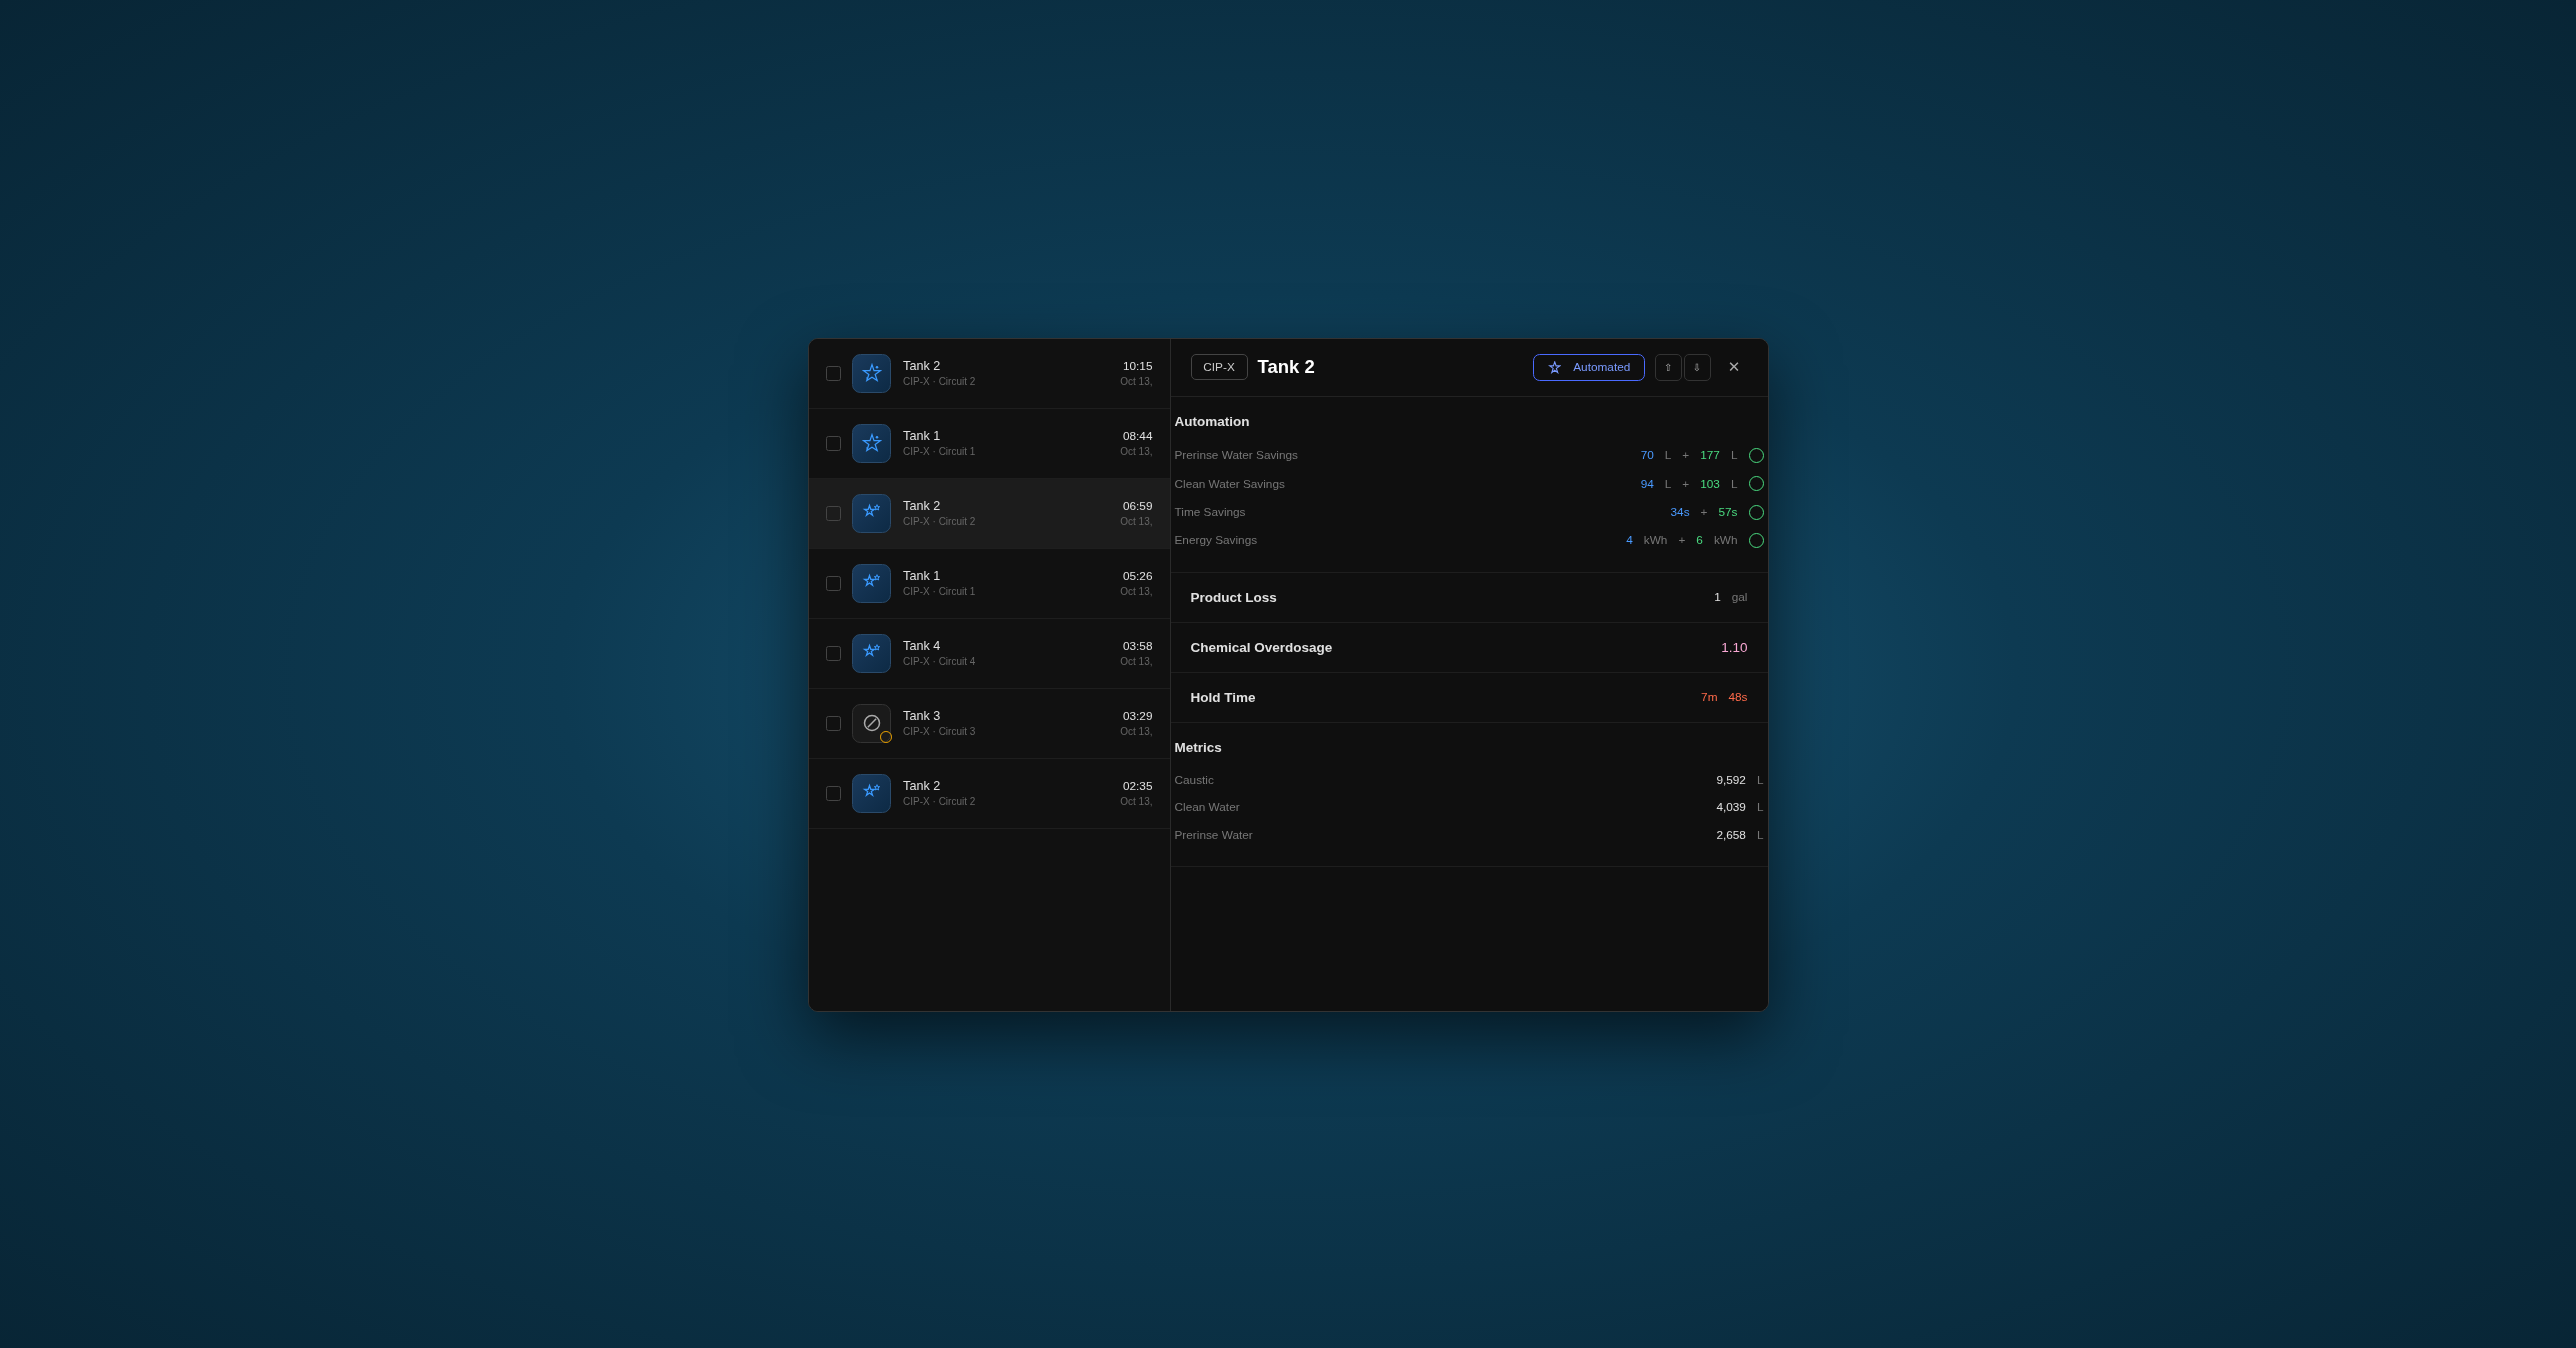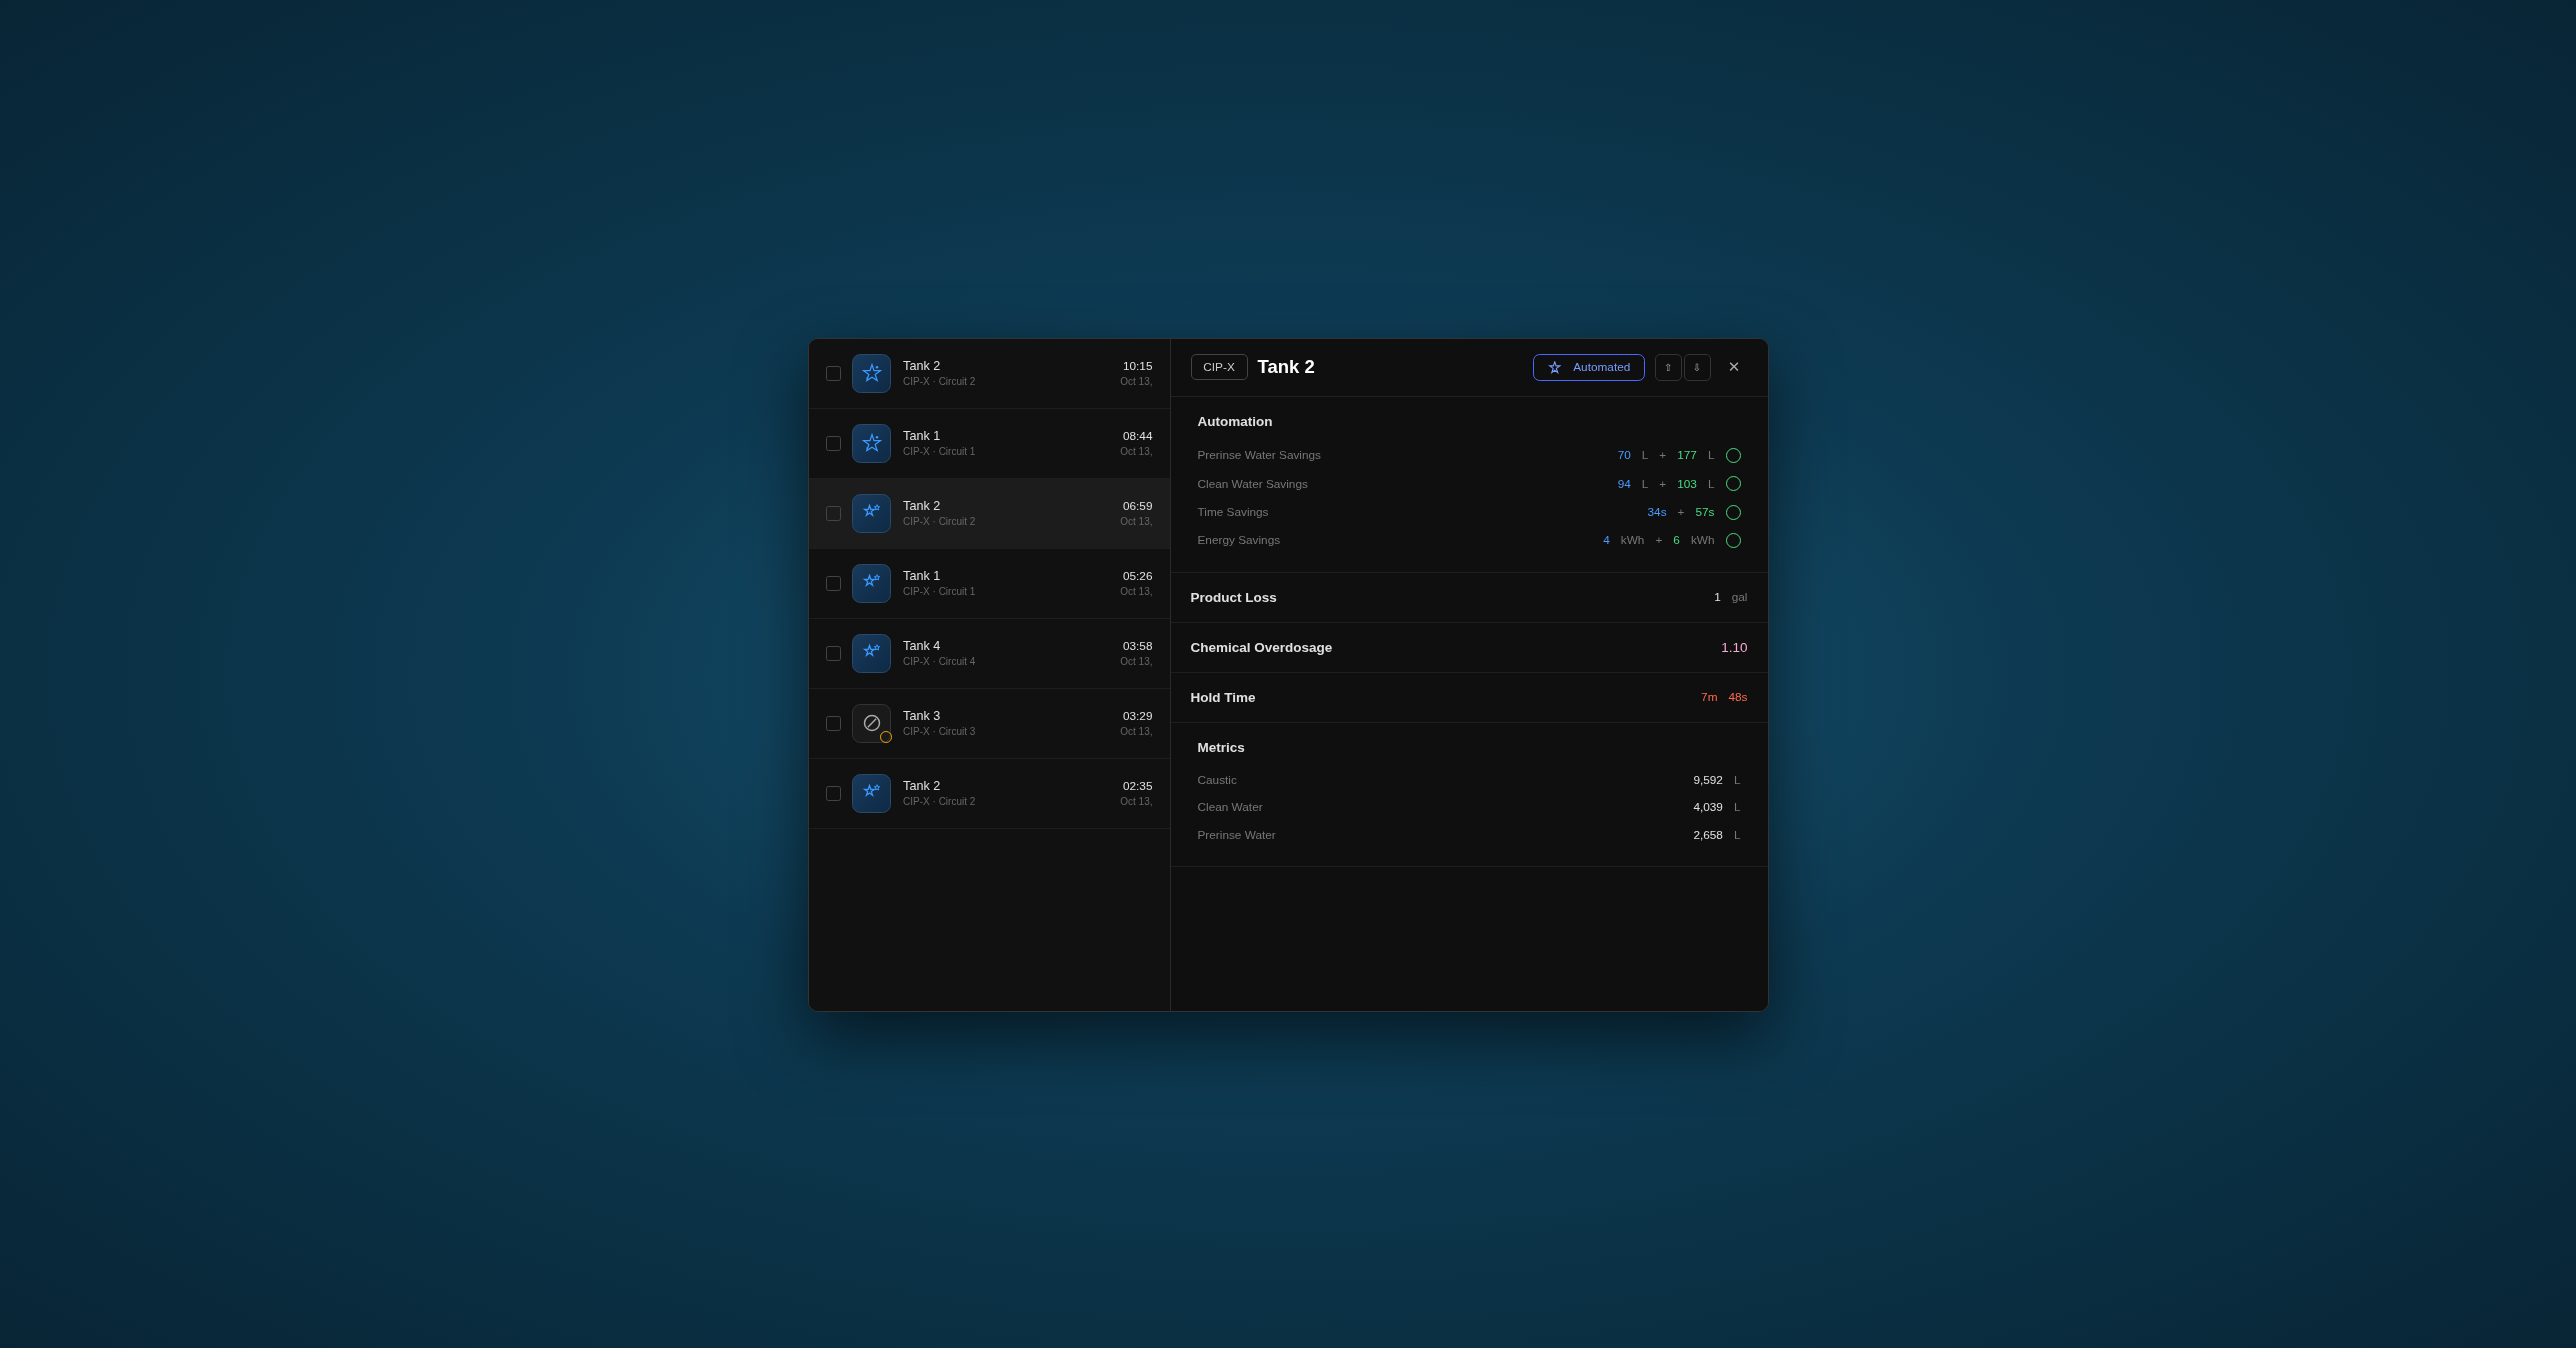--- a/index.html
+++ b/index.html
@@ -219,21 +219,21 @@
       flex-shrink: 0;
     }
 
     .detail-content {
       flex: 1;
       overflow-y: auto;
       padding: 0;
     }
 
     .section {
-      padding: 17px 27px;
+      padding: 17px 4px;
       border-bottom: 0.8px solid #1e1e1e;
     }
 
     .section-title {
       color: #e0e0e0;
       font-size: 13.5px;
       font-weight: 600;
       margin-bottom: 11.8px;
     }
 

